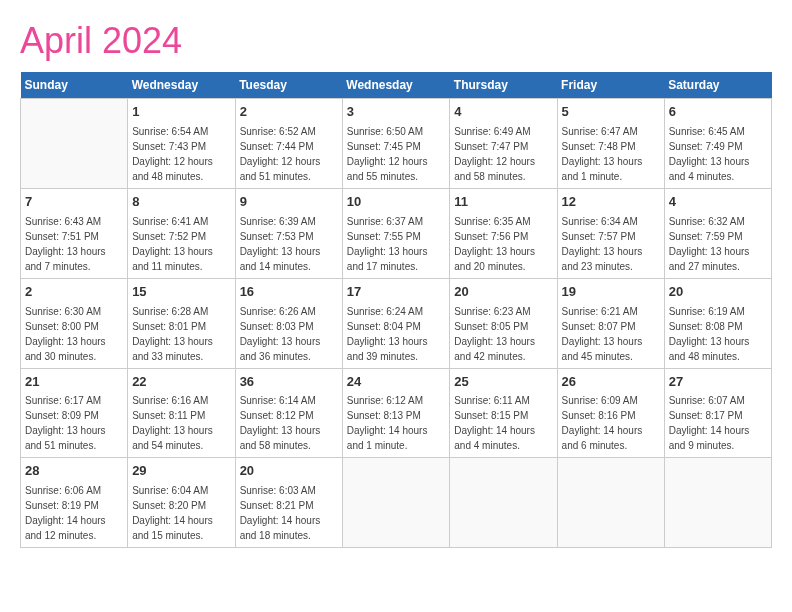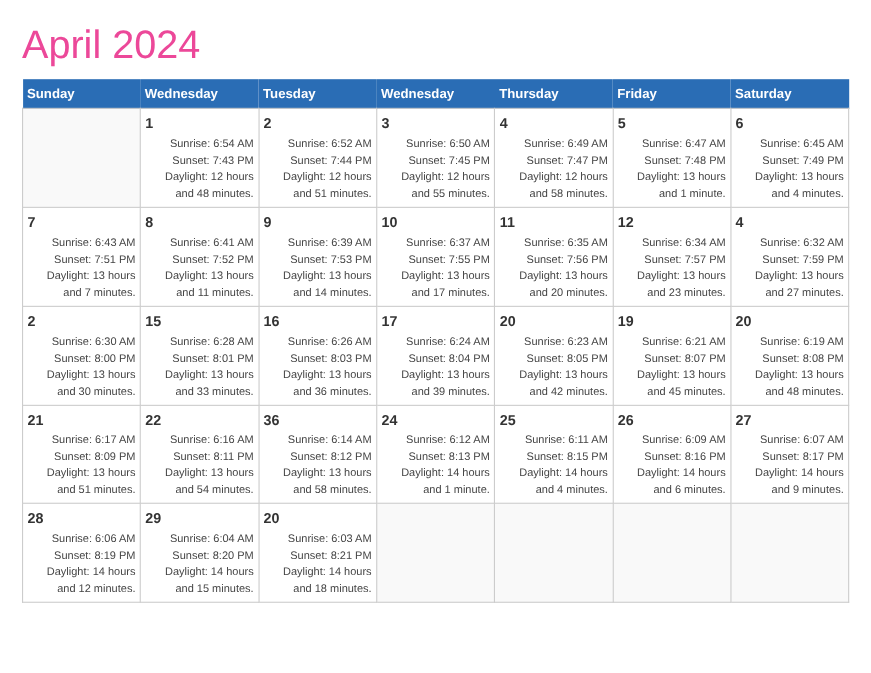--- a/index.html
+++ b/index.html
@@ -72,21 +72,20 @@
       font-size: 13px;
       font-weight: bold;
       color: #333;
       display: block;
       margin-bottom: 2px;
     }
     .day-content {
       font-size: 10px;
       color: #444;
       line-height: 1.5;
-      text-align: right;
     }
   </style>
 </head>
 <body>
 
 <div class="header-area">
   <div class="title-area">
     <div class="month-title">April 2024</div>
   </div>
 </div>

